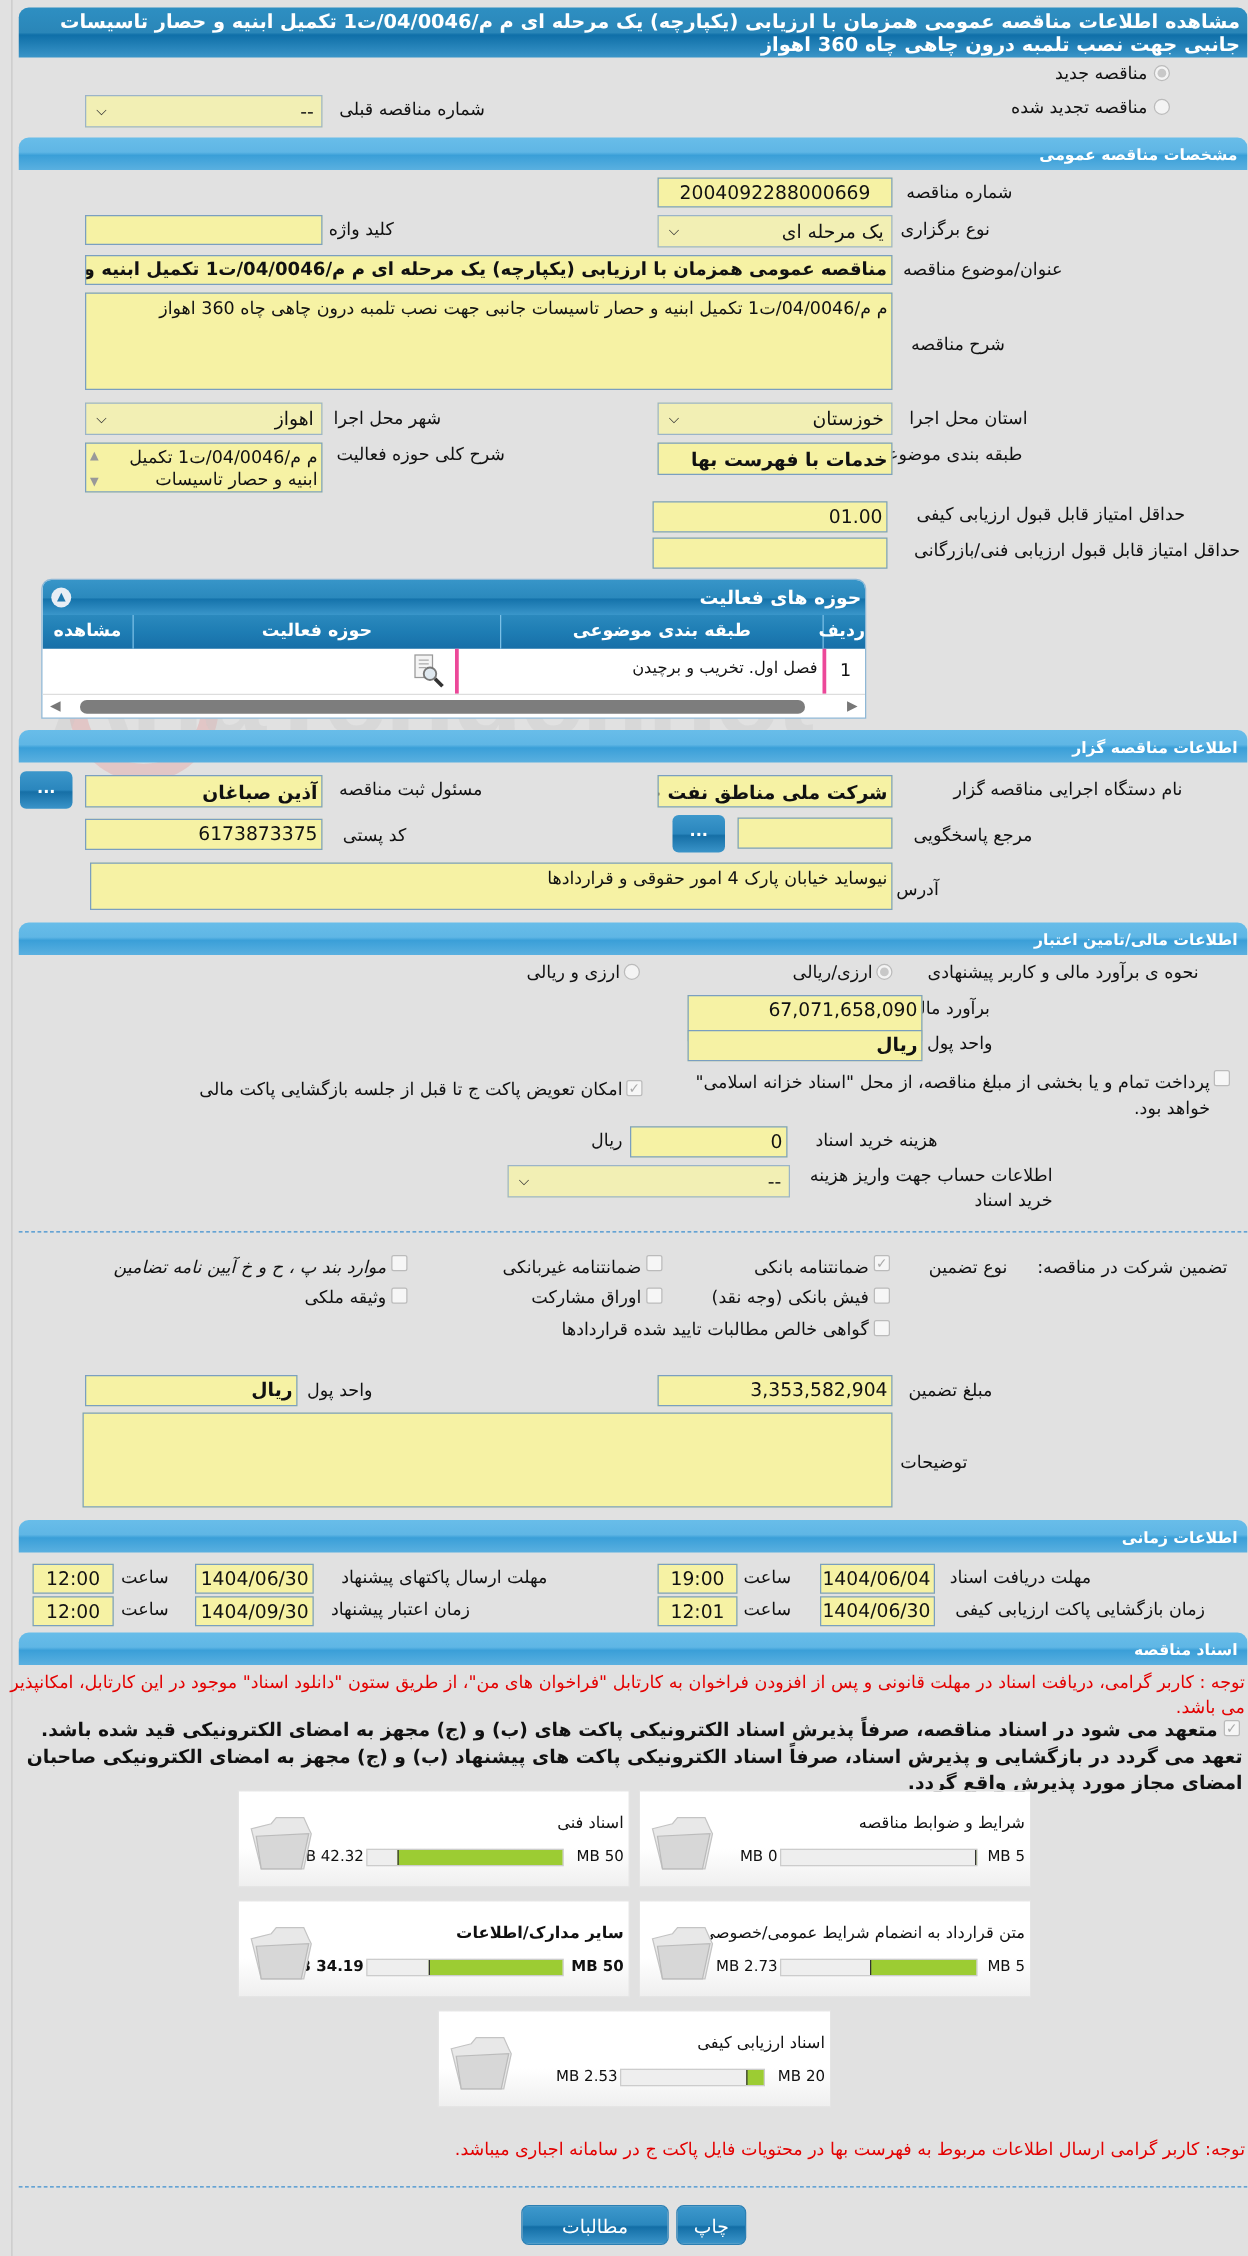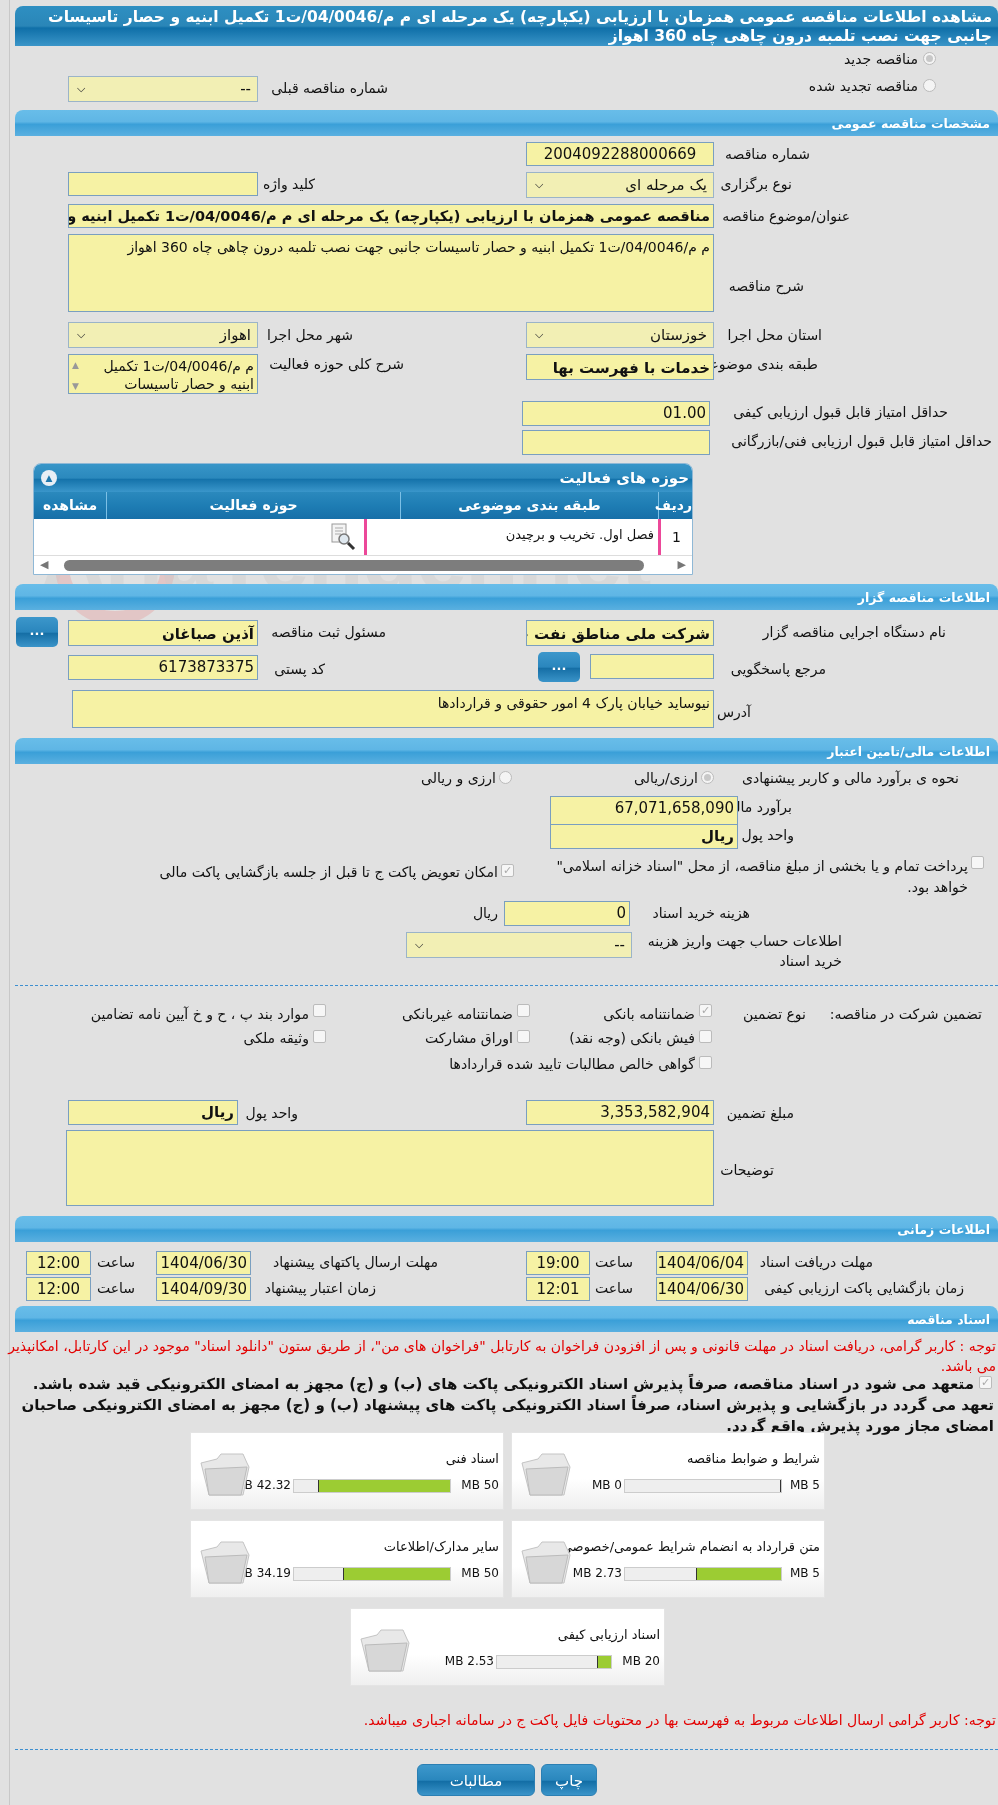--- a/index.html
+++ b/index.html
@@ -119,21 +119,21 @@
 <div class="sel" style="left:526px; top:172px; width:188px;">
   <span>یک مرحله ای</span>
   <span class="chev">⌵</span>
 </div>
 <div class="lbl" style="right:683px; top:176px;">کلید واژه</div>
 <div class="fld" style="left:68px; top:172px; width:190px;"></div>
 
 <div class="lbl" style="right:148px; top:208px;">عنوان/موضوع مناقصه</div>
 <div class="fld bold" style="left:68px; top:204px; width:646px; font-size:14.5px;">مناقصه عمومی همزمان با ارزیابی (یکپارچه) یک مرحله ای م م/04/0046/ت1 تکمیل ابنیه و حصار تاسیسات جانبی جهت نصب تلمبه درون چاهی چاه 360 اهواز</div>
 
-<div class="lbl" style="right:194px; top:268px;margin-top:10px;">شرح مناقصه</div>
+<div class="lbl" style="right:194px; top:268px;">شرح مناقصه</div>
 <div class="area" style="left:68px; top:234px; width:646px; height:78px;">م م/04/0046/ت1 تکمیل ابنیه و حصار تاسیسات جانبی جهت نصب تلمبه درون چاهی چاه 360 اهواز</div>
 
 <div class="lbl" style="right:176px; top:327px;">استان محل اجرا</div>
 <div class="sel" style="left:526px; top:322px; width:188px;">
   <span>خوزستان</span>
   <span class="chev">⌵</span>
 </div>
 <div class="lbl" style="right:645px; top:327px;">شهر محل اجرا</div>
 <div class="sel" style="left:68px; top:322px; width:190px;">
   <span>اهواز</span>
@@ -234,21 +234,21 @@
 <div class="dash" style="top:985px;"></div>
 
 <div class="lbl" style="right:16px; top:1006px;">تضمین شرکت در مناقصه:</div>
 <div class="lbl" style="right:192px; top:1006px;">نوع تضمین</div>
 
 <div class="chk" style="right:286px; top:1004px;">✓</div>
 <div class="lbl" style="right:303px; top:1006px;">ضمانتنامه بانکی</div>
 <div class="chk" style="right:468px; top:1004px;"></div>
 <div class="lbl" style="right:485px; top:1006px;">ضمانتنامه غیربانکی</div>
 <div class="chk" style="right:672px; top:1004px;"></div>
-<div class="lbl" style="right:689px; top:1006px;">موارد بند پ ، ح و خ آیین نامه تضامین</div>
+<div class="lbl" style="right:689px; top:1006px;font-style:italic;">موارد بند پ ، ح و خ آیین نامه تضامین</div>
 
 <div class="chk" style="right:286px; top:1030px;"></div>
 <div class="lbl" style="right:303px; top:1030px;">فیش بانکی (وجه نقد)</div>
 <div class="chk" style="right:468px; top:1030px;"></div>
 <div class="lbl" style="right:485px; top:1030px;">اوراق مشارکت</div>
 <div class="chk" style="right:672px; top:1030px;"></div>
 <div class="lbl" style="right:689px; top:1030px;">وثیقه ملکی</div>
 
 <div class="chk" style="right:286px; top:1056px;"></div>
 <div class="lbl" style="right:303px; top:1056px;">گواهی خالص مطالبات تایید شده قراردادها</div>
@@ -320,21 +320,21 @@
   <div class="max">5 MB</div>
   <div class="bar" style="right:42px; width:158px;">
       <div class="fill" style="width:54.6%;"></div>
     </div>
   <div class="cur" style="right:202px;">2.73 MB</div>
   <svg class="folder" viewBox="0 0 54 46">
       <path d="M4 12 L20 8 L24 3 L46 3 L50 12 L52 16 L46 44 L12 44 Z" fill="#e8e8e8" stroke="#c4c4c4"></path>
       <path d="M8 18 L50 16 L44 44 L12 44 Z" fill="#d7d7d7" stroke="#bbb"></path>
     </svg>
 </div>
-<div class="doc" style="left:190px; top:1520px;">
+<div class="doc" style="left:190px; top:1520px;font-weight:bold;">
   <div class="dname">سایر مدارک/اطلاعات</div>
   <div class="max">50 MB</div>
   <div class="bar" style="right:52px; width:158px;">
       <div class="fill" style="width:68.4%;"></div>
     </div>
   <div class="cur" style="right:212px;">34.19 MB</div>
   <svg class="folder" viewBox="0 0 54 46">
       <path d="M4 12 L20 8 L24 3 L46 3 L50 12 L52 16 L46 44 L12 44 Z" fill="#e8e8e8" stroke="#c4c4c4"></path>
       <path d="M8 18 L50 16 L44 44 L12 44 Z" fill="#d7d7d7" stroke="#bbb"></path>
     </svg>

